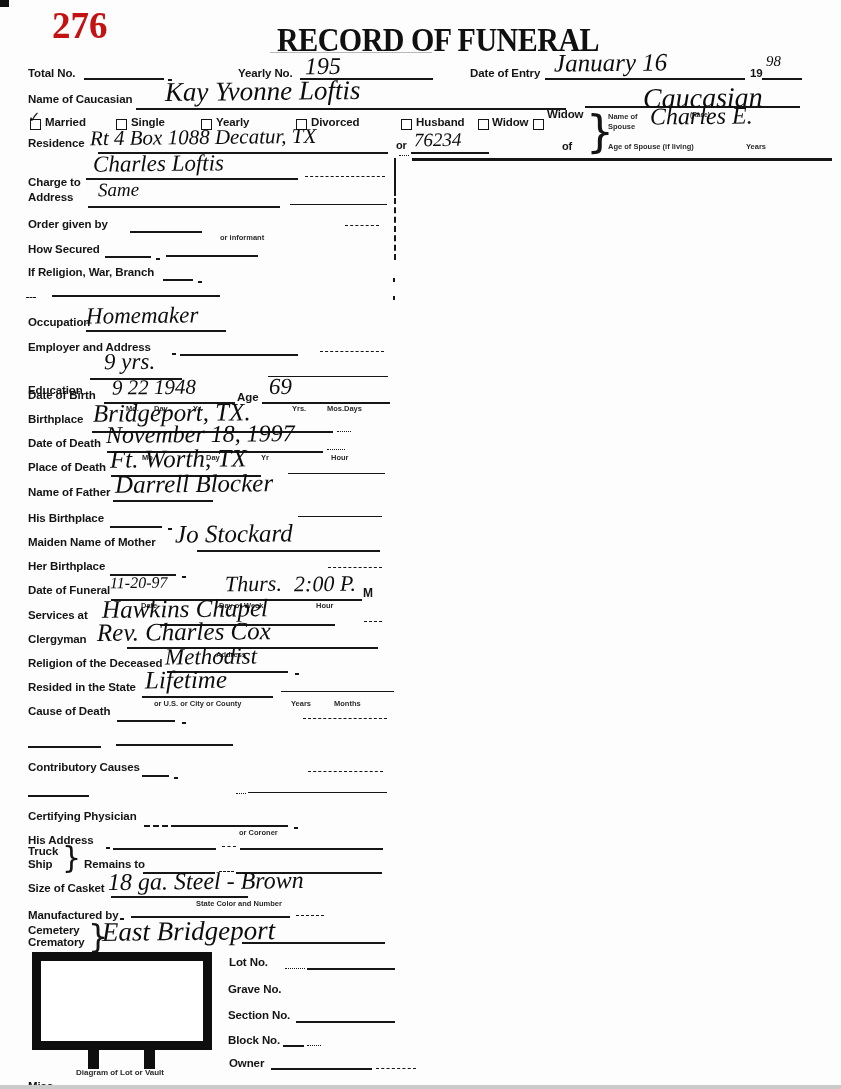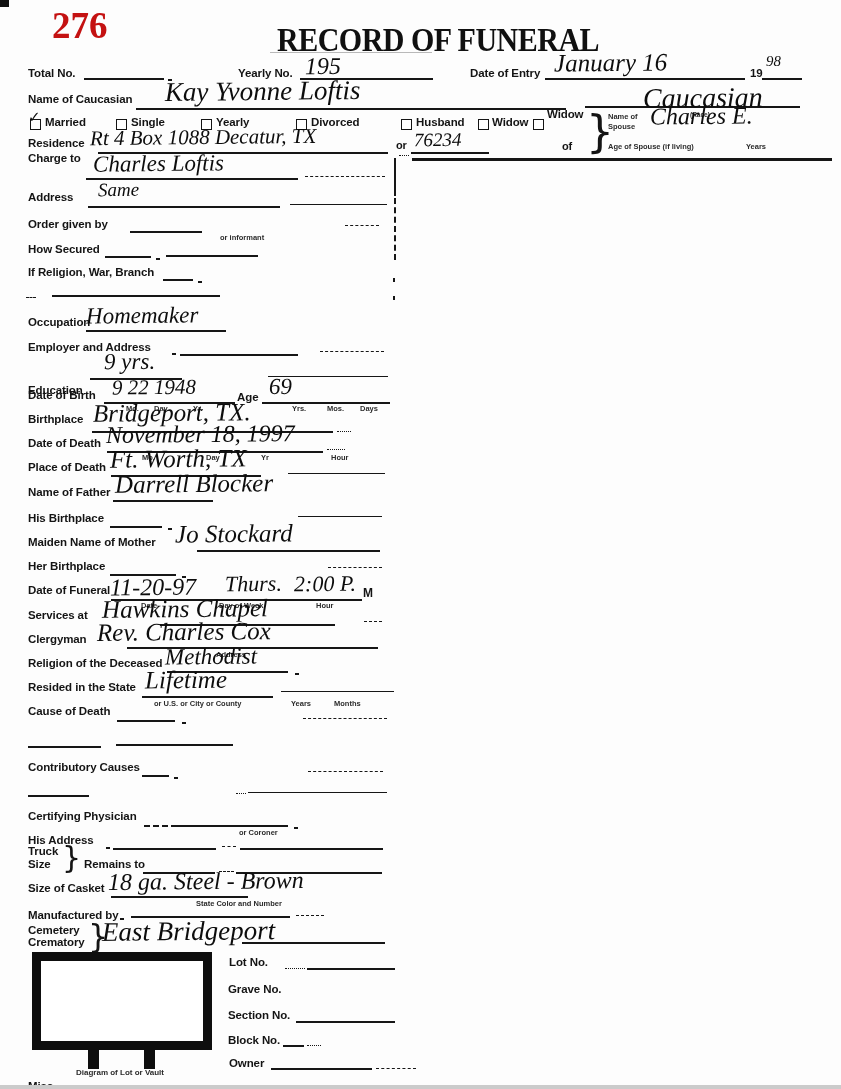--- a/index.html
+++ b/index.html
@@ -84,21 +84,21 @@
   <div class="ln dot thin" style="left:399px;top:155px;width:10px"></div>
   <div class="ln thick" style="left:412px;top:158px;width:420px"></div>
 
   <span class="lbl" style="left:28px;top:137px">Residence</span>
   <span class="hw" style="left:90px;top:125px;font-size:21px">Rt 4 Box 1088 Decatur, TX</span>
   <div class="ln" style="left:98px;top:152px;width:290px"></div>
   <span class="lbl" style="left:396px;top:139px;font-size:11px">or</span>
   <span class="hw" style="left:414px;top:129px;font-size:19px">76234</span>
   <div class="ln" style="left:411px;top:152px;width:78px"></div>
 
-  <span class="lbl" style="left:28px;top:152px">Charge to</span>
+  <span class="lbl" style="left:28px;top:176px">Charge to</span>
   <span class="hw" style="left:93px;top:151px;font-size:23px">Charles Loftis</span>
   <div class="ln" style="left:86px;top:178px;width:212px"></div>
   <div class="ln dash thin" style="left:305px;top:176px;width:80px"></div>
   <span class="lbl" style="left:28px;top:191px">Address</span>
   <span class="hw" style="left:98px;top:179px;font-size:19px">Same</span>
   <div class="ln" style="left:88px;top:206px;width:192px"></div>
   <div class="ln thin" style="left:290px;top:204px;width:97px"></div>
 
   <div class="vln" style="left:394px;top:158px;height:38px"></div>
   <div class="vln vdash" style="left:394px;top:198px;height:62px"></div>
@@ -135,21 +135,21 @@
   <span class="hw" style="left:112px;top:375px;font-size:21px">9 22 1948</span>
   <div class="ln" style="left:104px;top:402px;width:131px"></div>
   <span class="sub" style="left:126px;top:404px">Mo.</span>
   <span class="sub" style="left:154px;top:404px">Day.</span>
   <span class="sub" style="left:193px;top:404px">Yr.</span>
   <span class="lbl" style="left:237px;top:391px">Age</span>
   <span class="hw" style="left:269px;top:374px;font-size:23px">69</span>
   <div class="ln" style="left:262px;top:402px;width:128px"></div>
   <span class="sub" style="left:292px;top:404px">Yrs.</span>
   <span class="sub" style="left:327px;top:404px">Mos.</span>
-  <span class="sub" style="left:360px;top:404px">Days</span>
+  <span class="sub" style="left:344px;top:404px">Days</span>
 
   <span class="lbl" style="left:28px;top:413px">Birthplace</span>
   <span class="hw" style="left:93px;top:399px;font-size:25px">Bridgeport, TX.</span>
   <div class="ln" style="left:92px;top:431px;width:241px"></div>
   <div class="ln dot thin" style="left:337px;top:431px;width:14px"></div>
   <span class="lbl" style="left:28px;top:437px">Date of Death</span>
   <span class="hw" style="left:106px;top:421px;font-size:24px">November 18, 1997</span>
   <div class="ln" style="left:107px;top:451px;width:216px"></div>
   <div class="ln dot thin" style="left:327px;top:449px;width:18px"></div>
   <span class="sub" style="left:142px;top:453px">Mo.</span>
@@ -170,21 +170,21 @@
   <div class="ln thin" style="left:298px;top:516px;width:84px"></div>
   <span class="lbl" style="left:28px;top:536px">Maiden Name of Mother</span>
   <span class="hw" style="left:175px;top:520px;font-size:25px">Jo Stockard</span>
   <div class="ln" style="left:197px;top:550px;width:183px"></div>
   <span class="lbl" style="left:28px;top:560px">Her Birthplace</span>
   <div class="ln" style="left:110px;top:574px;width:66px"></div>
   <div class="dotmark" style="left:182px;top:576px"></div>
   <div class="ln dash thin" style="left:328px;top:567px;width:54px"></div>
 
   <span class="lbl" style="left:28px;top:584px">Date of Funeral</span>
-  <span class="hw" style="left:110px;top:574px;font-size:24px">11-20-97</span>
+  <span class="hw" style="left:110px;top:574px;font-size:16px">11-20-97</span>
   <span class="hw" style="left:225px;top:571px;font-size:22px">Thurs.</span>
   <span class="hw" style="left:294px;top:571px;font-size:22px">2:00 P.</span>
   <span class="lbl" style="left:363px;top:586px;font-size:12px">M</span>
   <div class="ln" style="left:111px;top:599px;width:251px"></div>
   <span class="sub" style="left:141px;top:601px">Date</span>
   <span class="sub" style="left:219px;top:601px">Day of Week</span>
   <span class="sub" style="left:316px;top:601px">Hour</span>
 
   <span class="lbl" style="left:28px;top:609px">Services at</span>
   <span class="hw" style="left:102px;top:595px;font-size:25px">Hawkins Chapel</span>
@@ -224,21 +224,21 @@
   <div class="ln dash" style="left:144px;top:825px;width:24px"></div>
   <div class="ln" style="left:171px;top:825px;width:117px"></div>
   <div class="dotmark" style="left:294px;top:827px"></div>
   <span class="sub" style="left:239px;top:828px">or Coroner</span>
   <span class="lbl" style="left:28px;top:834px">His Address</span>
   <div class="dotmark" style="left:106px;top:847px"></div>
   <div class="ln" style="left:113px;top:848px;width:103px"></div>
   <div class="ln dash thin" style="left:222px;top:846px;width:14px"></div>
   <div class="ln" style="left:240px;top:848px;width:143px"></div>
   <span class="lbl" style="left:28px;top:845px">Truck</span>
-  <span class="lbl" style="left:28px;top:858px">Size</span>
+  <span class="lbl" style="left:28px;top:858px">Ship</span>
   <span class="brace" style="left:62px;top:843px;font-size:30px">}</span>
   <span class="lbl" style="left:84px;top:858px">Remains to</span>
   <div class="ln" style="left:143px;top:872px;width:72px"></div>
   <div class="ln dash thin" style="left:219px;top:871px;width:15px"></div>
   <div class="ln" style="left:236px;top:872px;width:146px"></div>
 
   <span class="lbl" style="left:28px;top:882px">Size of Casket</span>
   <span class="hw" style="left:108px;top:868px;font-size:24px">18 ga. Steel - Brown</span>
   <div class="ln" style="left:111px;top:896px;width:137px"></div>
   <span class="sub" style="left:196px;top:899px">State Color and Number</span>

